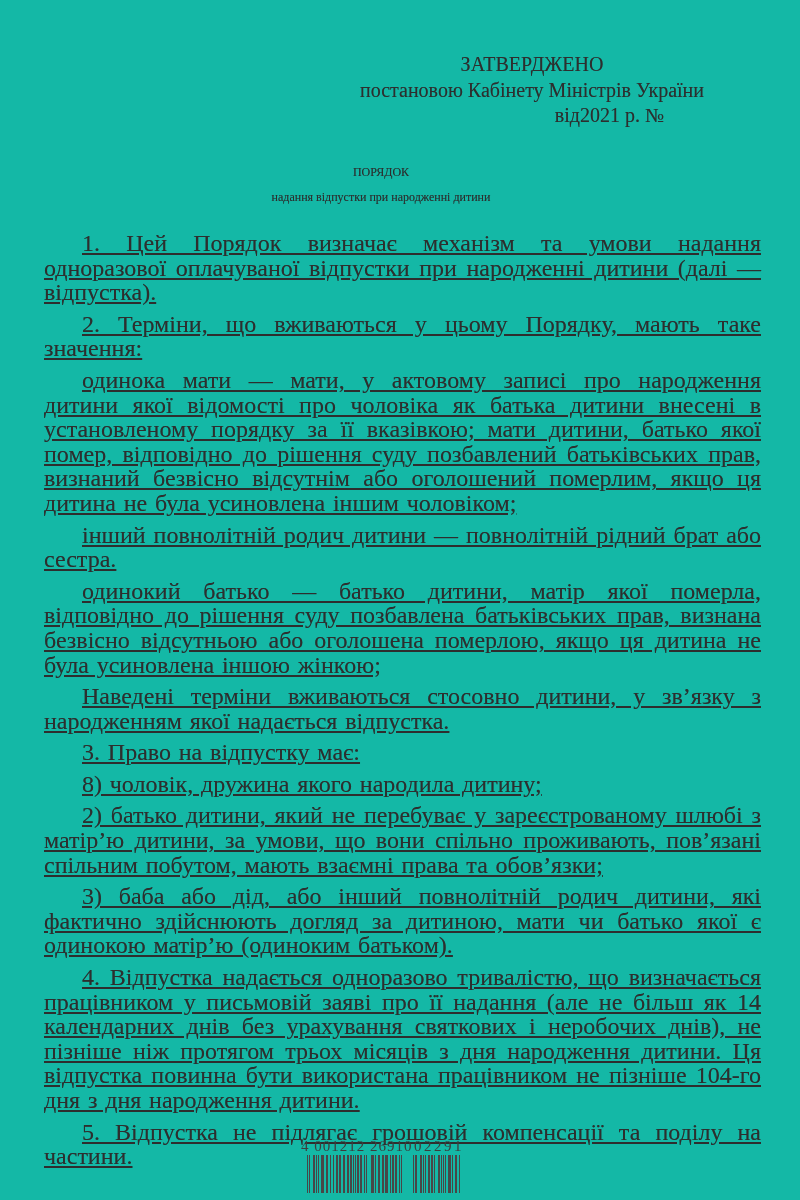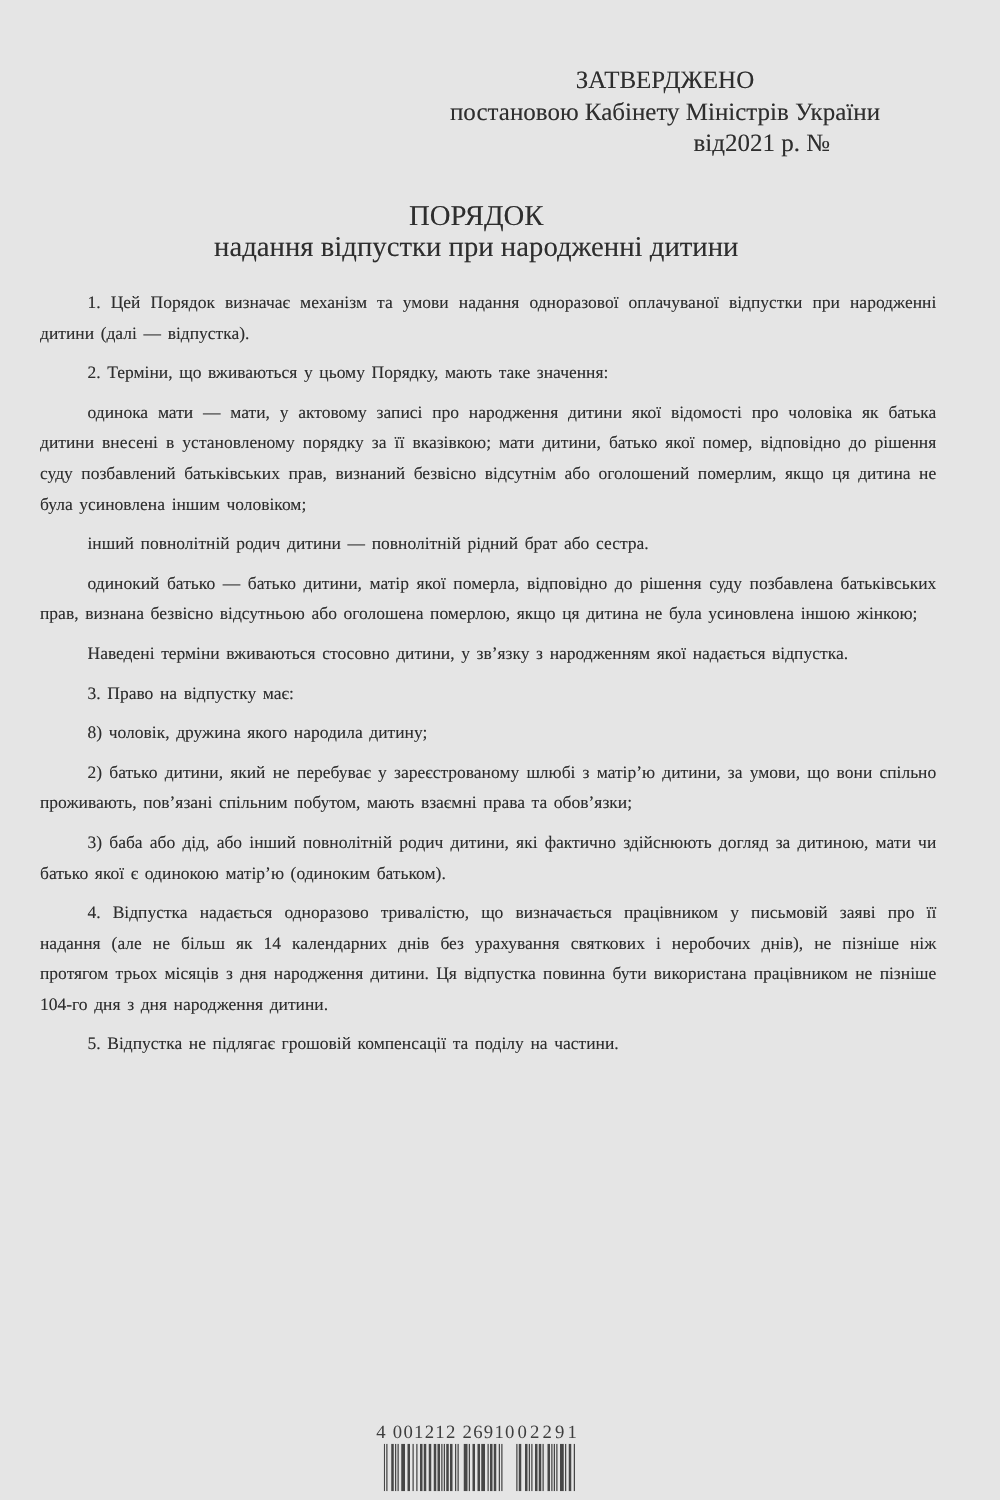--- a/index.html
+++ b/index.html
@@ -1,28 +1,28 @@
 <!DOCTYPE html>
 <html lang="uk"><head>
 <meta charset="utf-8">
 <style>
   html,body{margin:0;padding:0;background:#ffffff;}
   .page{
-    position:relative;width:800px;height:1200px;background:#e5e5e5;
+    position:relative;width:800px;height:1200px;background:#14b8a6;
     font-family:"Liberation Serif","DejaVu Serif",serif;color:#2e2e2e;
     overflow:hidden;text-shadow:0 0 0.5px rgba(20,20,20,0.35);
   }
   .approval{position:absolute;top:52px;left:348px;width:368px;font-size:20px;line-height:25.5px;}
   .approval-line1{text-align:center;}
   .approval-line2{text-align:center;white-space:nowrap;}
   .approval-line3{display:flex;justify-content:flex-end;padding:0 52px 0 38px;}
-  .title-block{position:absolute;top:160px;left:0;width:762px;text-align:center;font-size:23px;line-height:25px;}
+  .title-block{position:absolute;top:160px;left:0;width:762px;text-align:center;font-size:12px;line-height:25px;}
   .body-text{
-    position:absolute;top:231px;left:32px;width:717px;
-    font-size:14px;line-height:24.6px;text-align:justify;word-spacing:1.8px;
+    position:absolute;top:231px;left:44px;width:717px;
+    font-size:24px;line-height:24.6px;text-align:justify;word-spacing:1.8px;text-decoration:underline;
   }
   .para{margin:0 0 7px 0;text-indent:38px;}
   .barcode{position:absolute;left:300px;top:1138px;width:170px;text-shadow:none;}
   .bc-nums{position:relative;height:14px;font-family:Liberation Serif, serif;
     font-size:15px;color:#3d3d3d;letter-spacing:1px;}
   .bc-left{position:absolute;left:1px;top:0;}
   .bc-right{position:absolute;left:114px;top:0;letter-spacing:2.5px;}
   .bc-bars{display:block;margin:3px 0 0 7px;}
   .bc-bars rect{fill:#474747;}
 </style>

